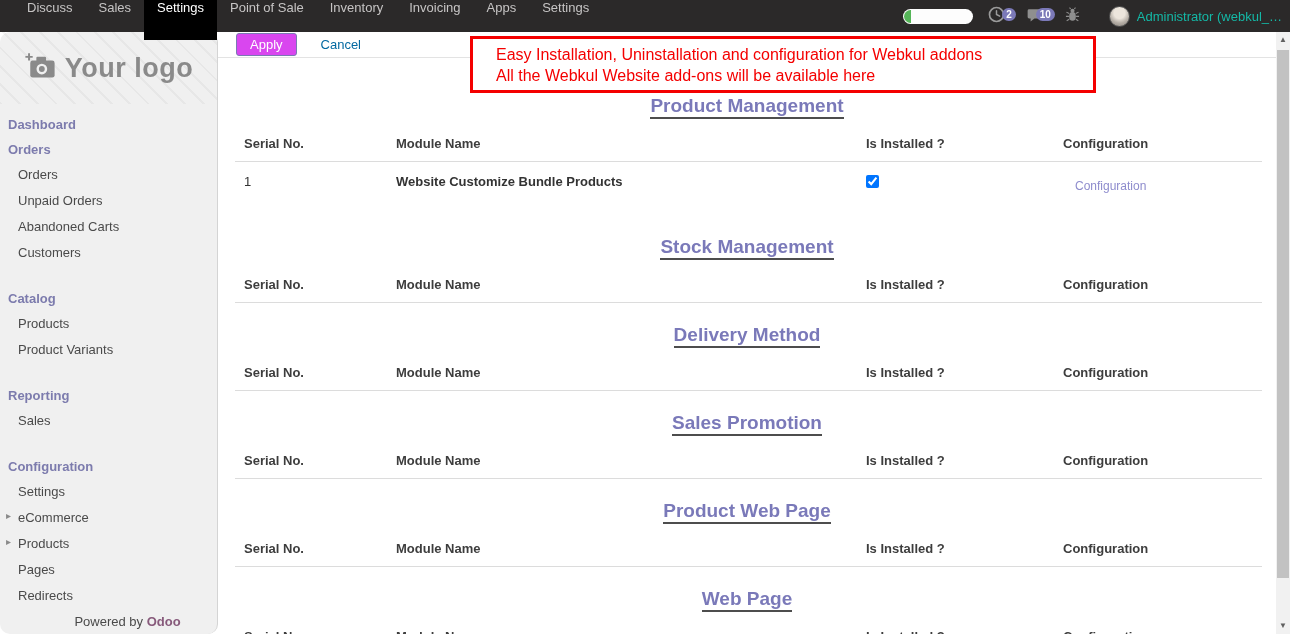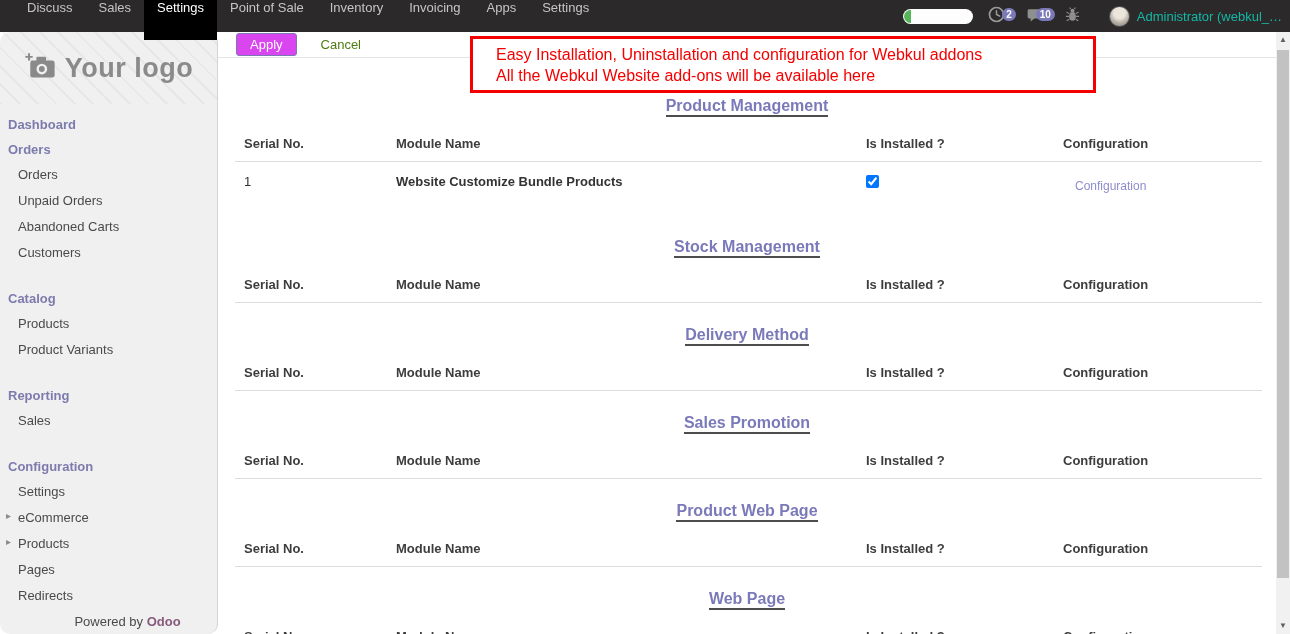--- a/index.html
+++ b/index.html
@@ -47,28 +47,28 @@
   .odoo-brand { color:#875A7B; font-weight:bold; cursor:pointer; }
 
   
   .main { position:absolute; left:218px; top:32px; right:14px; bottom:0;
     background:#fff; overflow:hidden; }
   .control-panel { height:26px; display:flex; align-items:center; padding-left:18px;
     border-bottom:1px solid #e3e3e3; }
   .btn-apply { background:#d946ef; color:#fff; border:1px solid #7a79b4; font-size:13px;
     padding:3px 13px; border-radius:3px; cursor:pointer;
     font-family:"Liberation Sans", sans-serif; }
-  .btn-cancel { background:none; border:none; color:#4d7c0f; font-size:13px;
+  .btn-cancel { background:none; border:none; color:#0369a1; font-size:13px;
     margin-left:24px; cursor:pointer; font-family:"Liberation Sans", sans-serif; }
 
   .annotation-box { position:absolute; left:252px; top:4px; width:626px; height:57px;
     border:3px solid #f40000; background:#fff; z-index:10; padding:5px 0 0 23px; }
   .annotation-box div { color:#f40000; font-size:16px; line-height:21px; white-space:nowrap; }
 
-  .section h2 { text-align:center; margin:20px 0 0; font-size:16px; line-height:24px; }
+  .section h2 { text-align:center; margin:20px 0 0; font-size:19px; line-height:24px; }
   .section:first-child h2 { margin-top:36px; }
   .title-underline { color:#7a79b9; font-weight:bold; border-bottom:2px solid #4d4d4d;
     padding-bottom:1px; cursor:pointer; }
   .thead, .trow { display:grid; grid-template-columns:152px 470px 197px 1fr;
     margin-left:26px; margin-right:14px; align-items:start; }
   .thead { margin-top:18px; font-weight:bold; font-size:13px; color:#3d3d3d; height:15px; }
   .sep { border:none; border-top:1px solid #dcdcdc; margin:10px 14px 0 17px; }
   .trow { padding:12px 0 22px; font-size:13px; color:#333; }
   .cell-module { font-weight:bold; color:#333; }
   .cell-installed input { width:13px; height:13px; margin-top:1px; cursor:pointer; }

